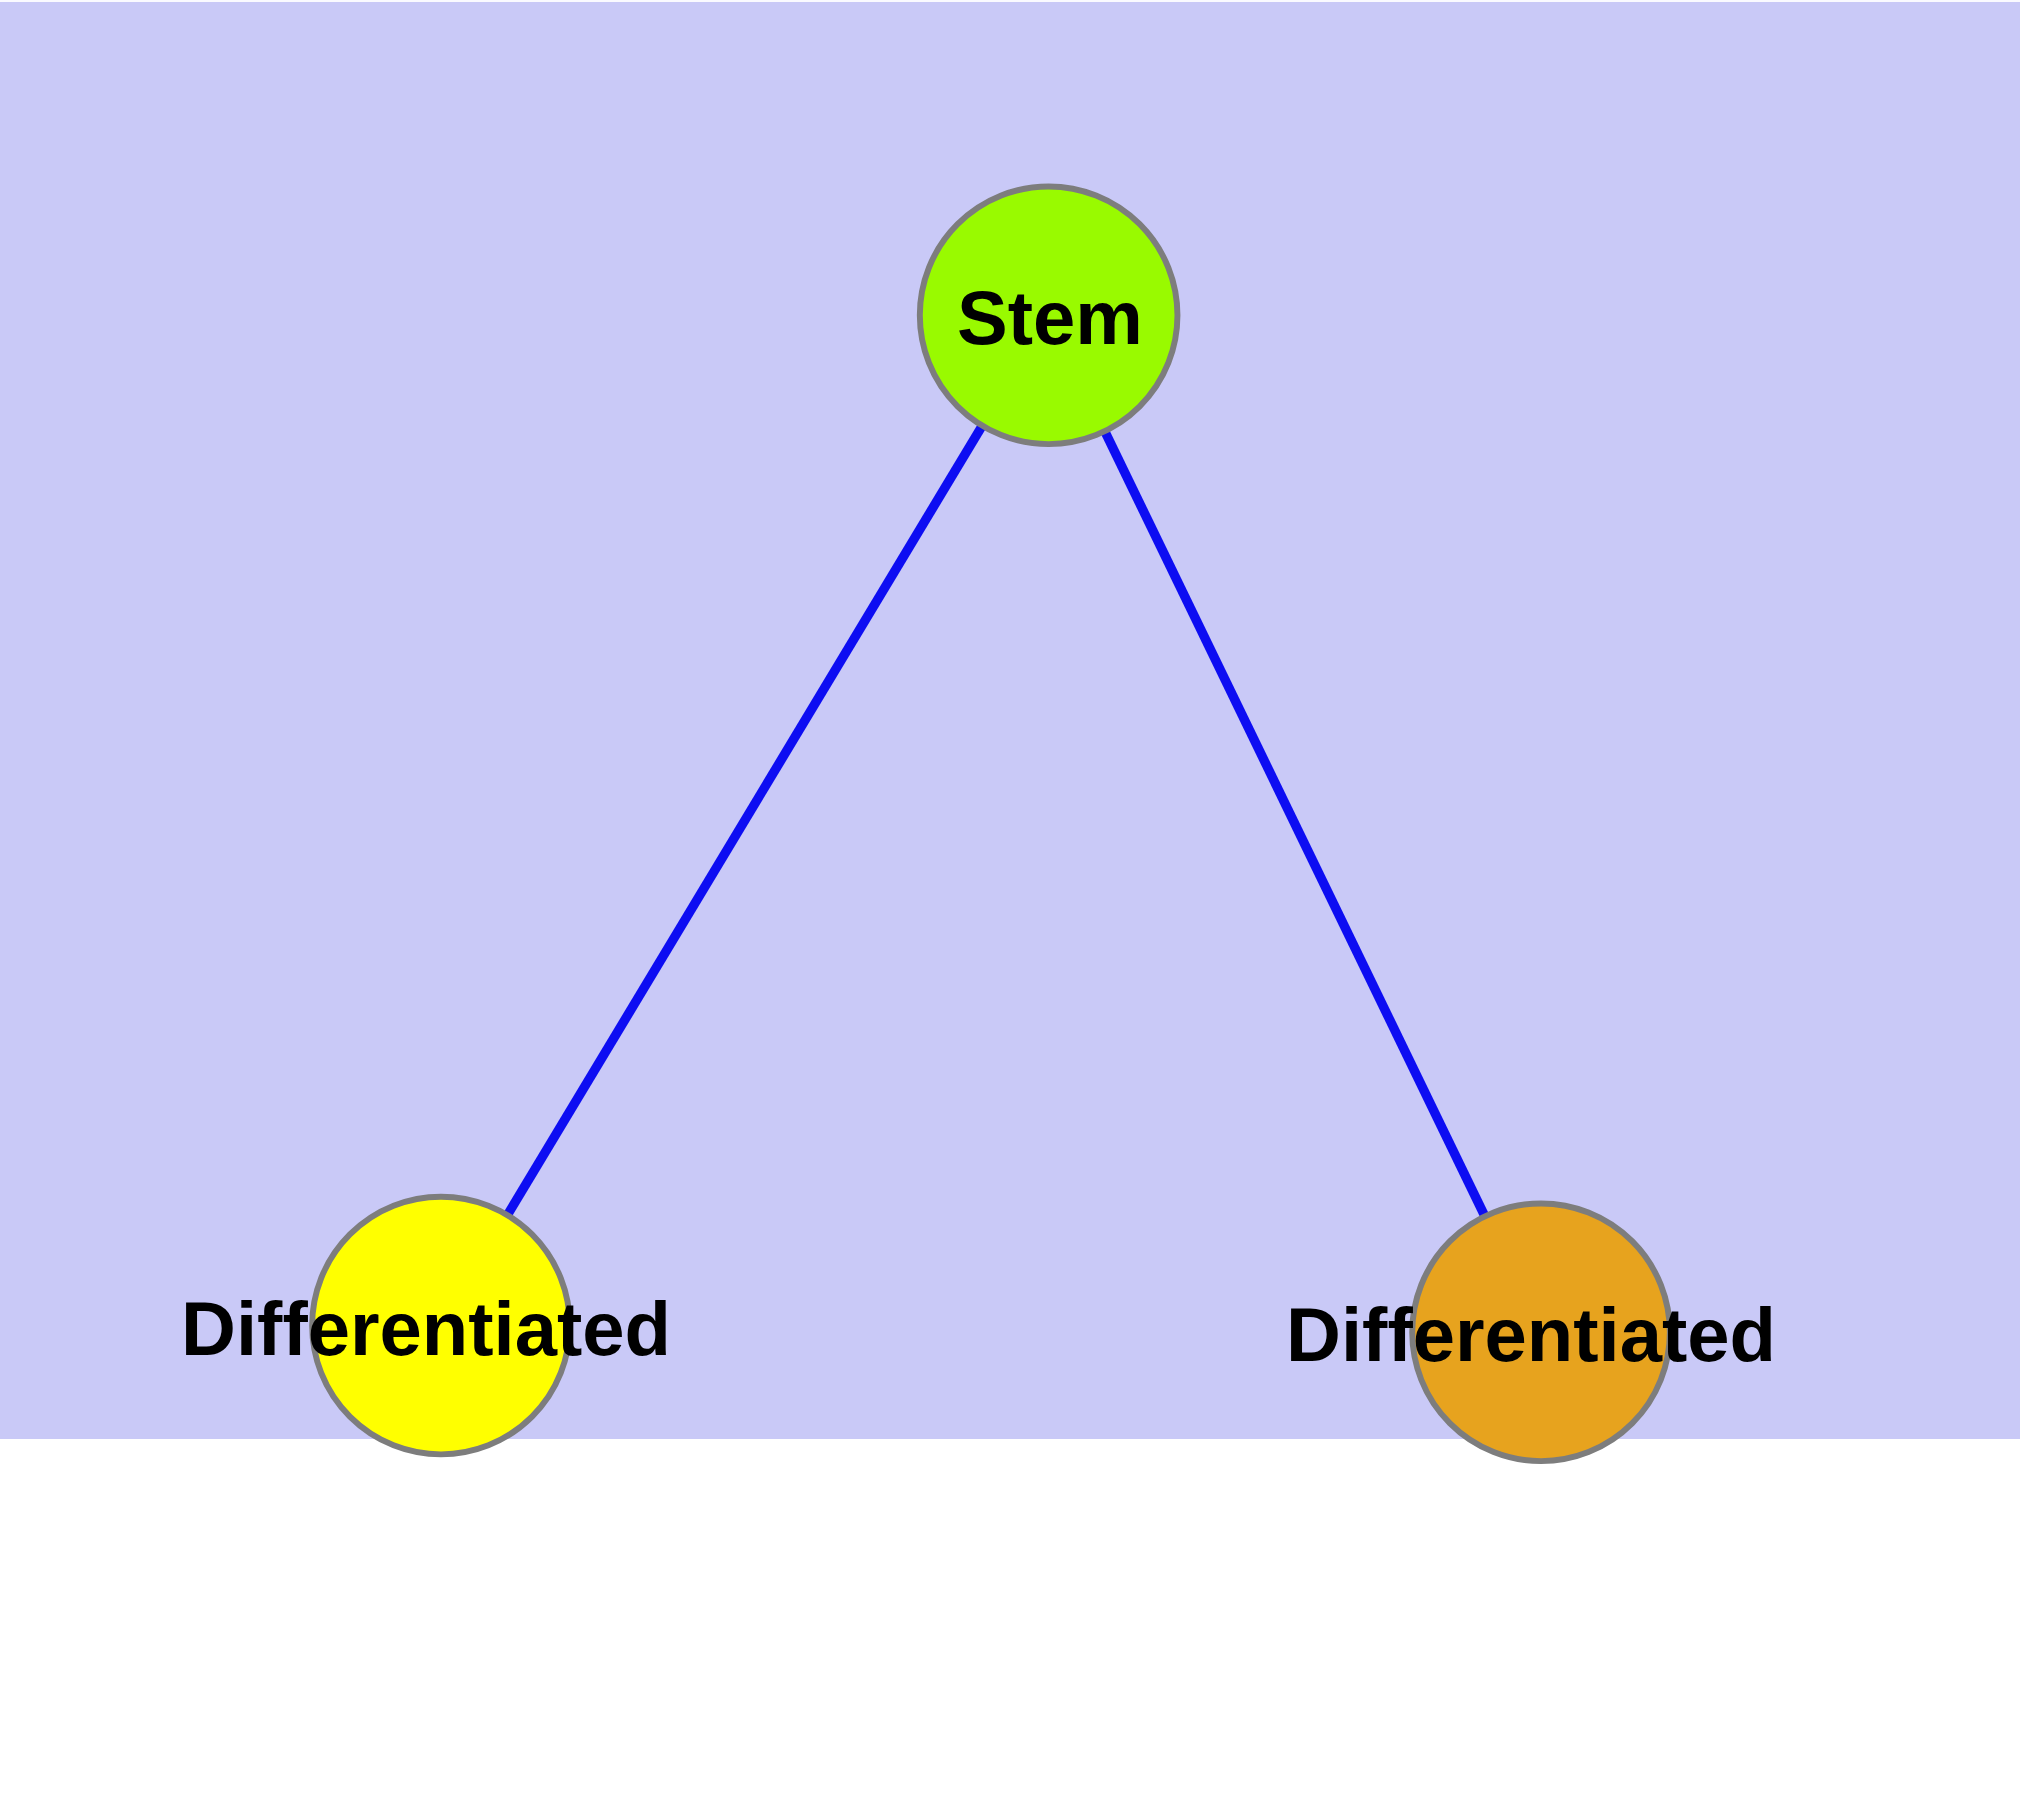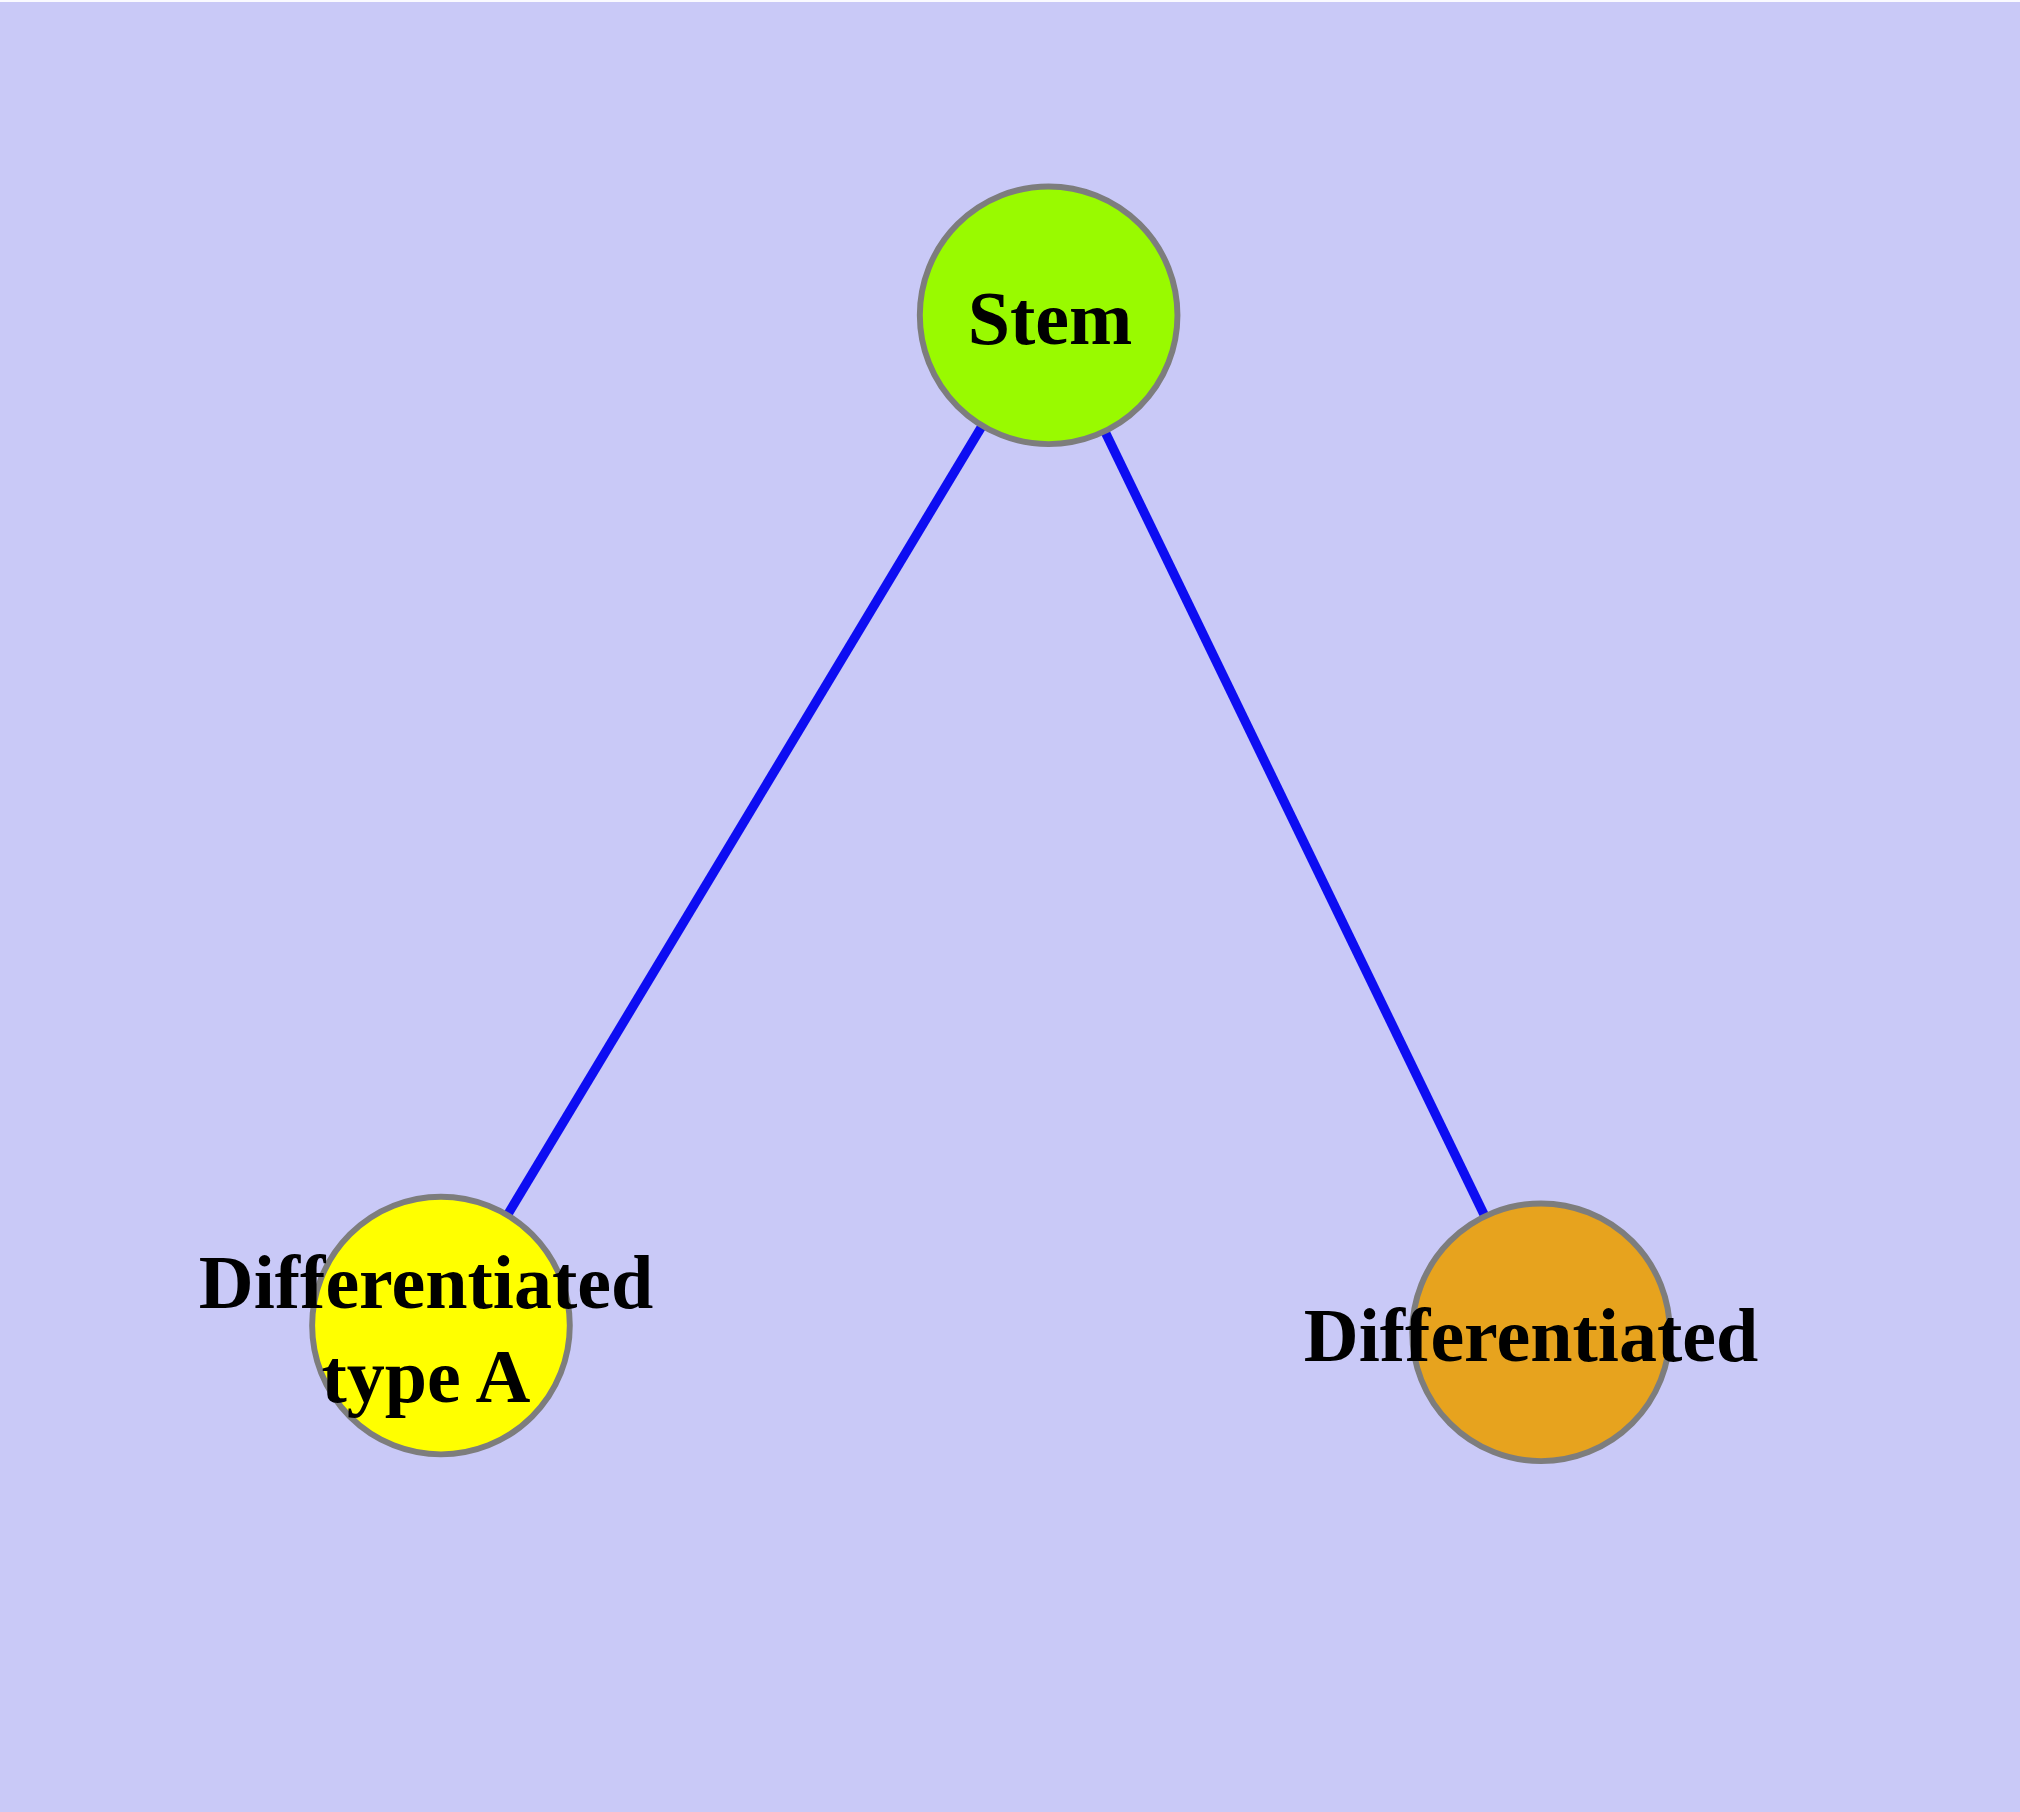--- a/index.html
+++ b/index.html
@@ -9,23 +9,22 @@
   body {
     width: 2021px;
     height: 1812px;
     background: #ffffff;
     font-family: "Liberation Sans", sans-serif;
     overflow: hidden;
   }
   .stage {
     position: relative;
     width: 2021px;
-    height: 1812px;
+    height: 1439px;
     background: #c9c9f7;
-    font-family: Liberation Serif, serif;
   }
   .top-hairline {
     position: absolute;
     top: 0;
     left: 0;
     width: 100%;
     height: 1.7px;
     background: #fafaff;
   }
   svg.graph {
@@ -79,21 +78,20 @@
     <circle class="node-circle" stroke="#7d7d7d" cx="520" cy="1564" r="152" fill="#ffff00"></circle>
     <circle class="node-circle" stroke="#7d7d7d" cx="1818" cy="1572" r="152" fill="#e7a31e"></circle>
   </svg>
 
   <div class="node-label label-stem">
     <span>Stem</span>
   </div>
 
   <div class="node-label label-type-a">
     <span>Differentiated</span>
-    <span>type A</span>
   </div>
 
   <div class="node-label label-type-b">
     <span>Differentiated</span>
   </div>
 
 </div>
 
 
 </body></html>

